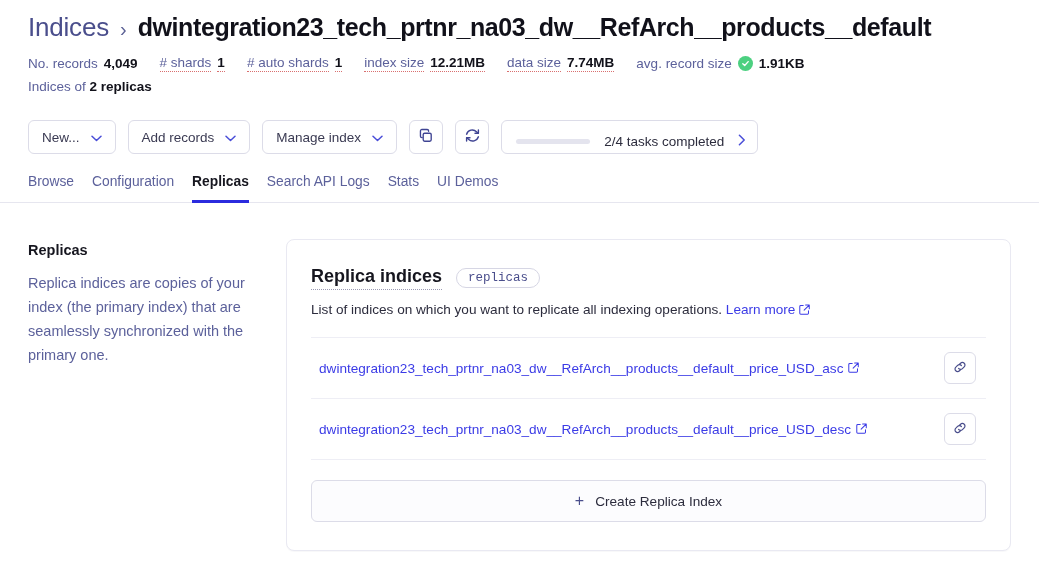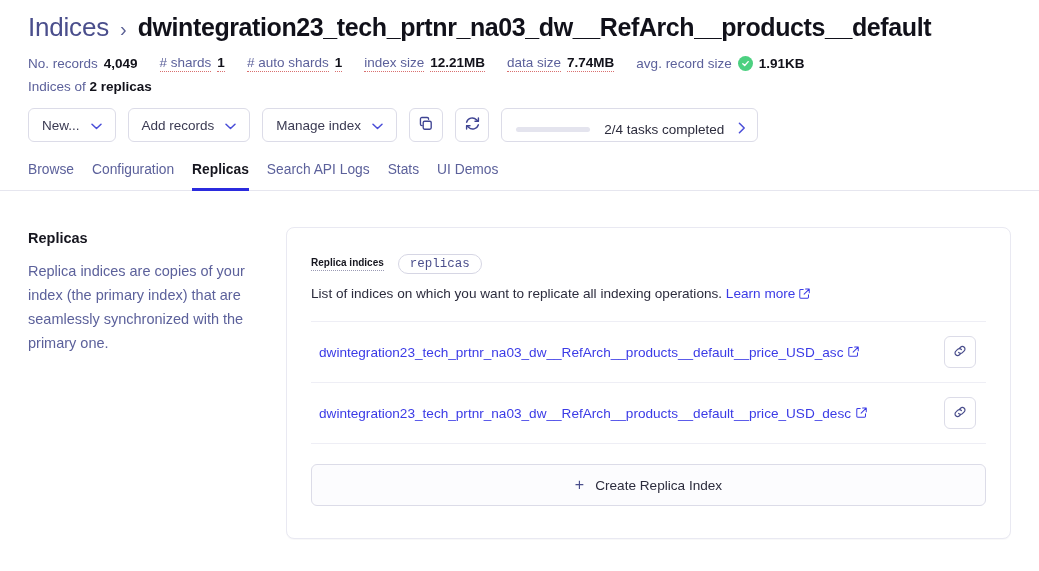--- a/index.html
+++ b/index.html
@@ -40,21 +40,21 @@
   .check-badge {
     width: 15px; height: 15px; border-radius: 50%;
     background: #4cd080; display: inline-flex;
     align-items: center; justify-content: center; flex: none;
   }
   .check-badge svg { display: block; }
   .primary-line { margin-top: 7px; font-size: 13.5px; color: #5c619b; }
   .primary-line b { color: #11111a; font-weight: 700; }
 
   
-  .toolbar { margin-top: 14px; display: flex; align-items: center; gap: 12px; }
+  .toolbar { margin-top: 26px; display: flex; align-items: center; gap: 12px; }
   .btn {
     height: 34px; border: 1px solid #dcdce8; border-radius: 6px;
     background: #ffffff; color: #3a3a52; font-size: 13.5px;
     display: inline-flex; align-items: center; gap: 11px;
     padding: 0 13px; cursor: pointer;
     font-family: "Liberation Sans", sans-serif;
   }
   .btn .caret { color: #4a4ed8; flex: none; }
   .icon-btn {
     width: 34px; height: 34px; border: 1px solid #dcdce8; border-radius: 6px;
@@ -96,21 +96,21 @@
 
   
   .card {
     flex: 1; border: 1px solid #e9e9f2; border-radius: 8px;
     background: #ffffff; padding: 26px 24px 24px 24px;
     box-shadow: 0 1px 1px rgba(30,30,60,0.03);
     min-height: 312px;
   }
   .card-head { display: flex; align-items: center; gap: 14px; }
   .card-title {
-    font-size: 10px; font-weight: 700; color: #16161f;
+    font-size: 18px; font-weight: 700; color: #16161f;
     border-bottom: 1px dotted #9a9ab4; padding-bottom: 2px;
   }
   .pill {
     border: 1px solid #d6d6e4; border-radius: 11px; padding: 2px 11px;
     font-family: "Liberation Mono", monospace; font-size: 12.5px;
     color: #4a4e8c; background: #fff;
   }
   .card-sub { margin-top: 12px; font-size: 13.6px; color: #2c2c3d; }
   .link { color: #3b3be6; cursor: pointer; }
   .ext-icon { margin-left: 4px; vertical-align: -1px; }

